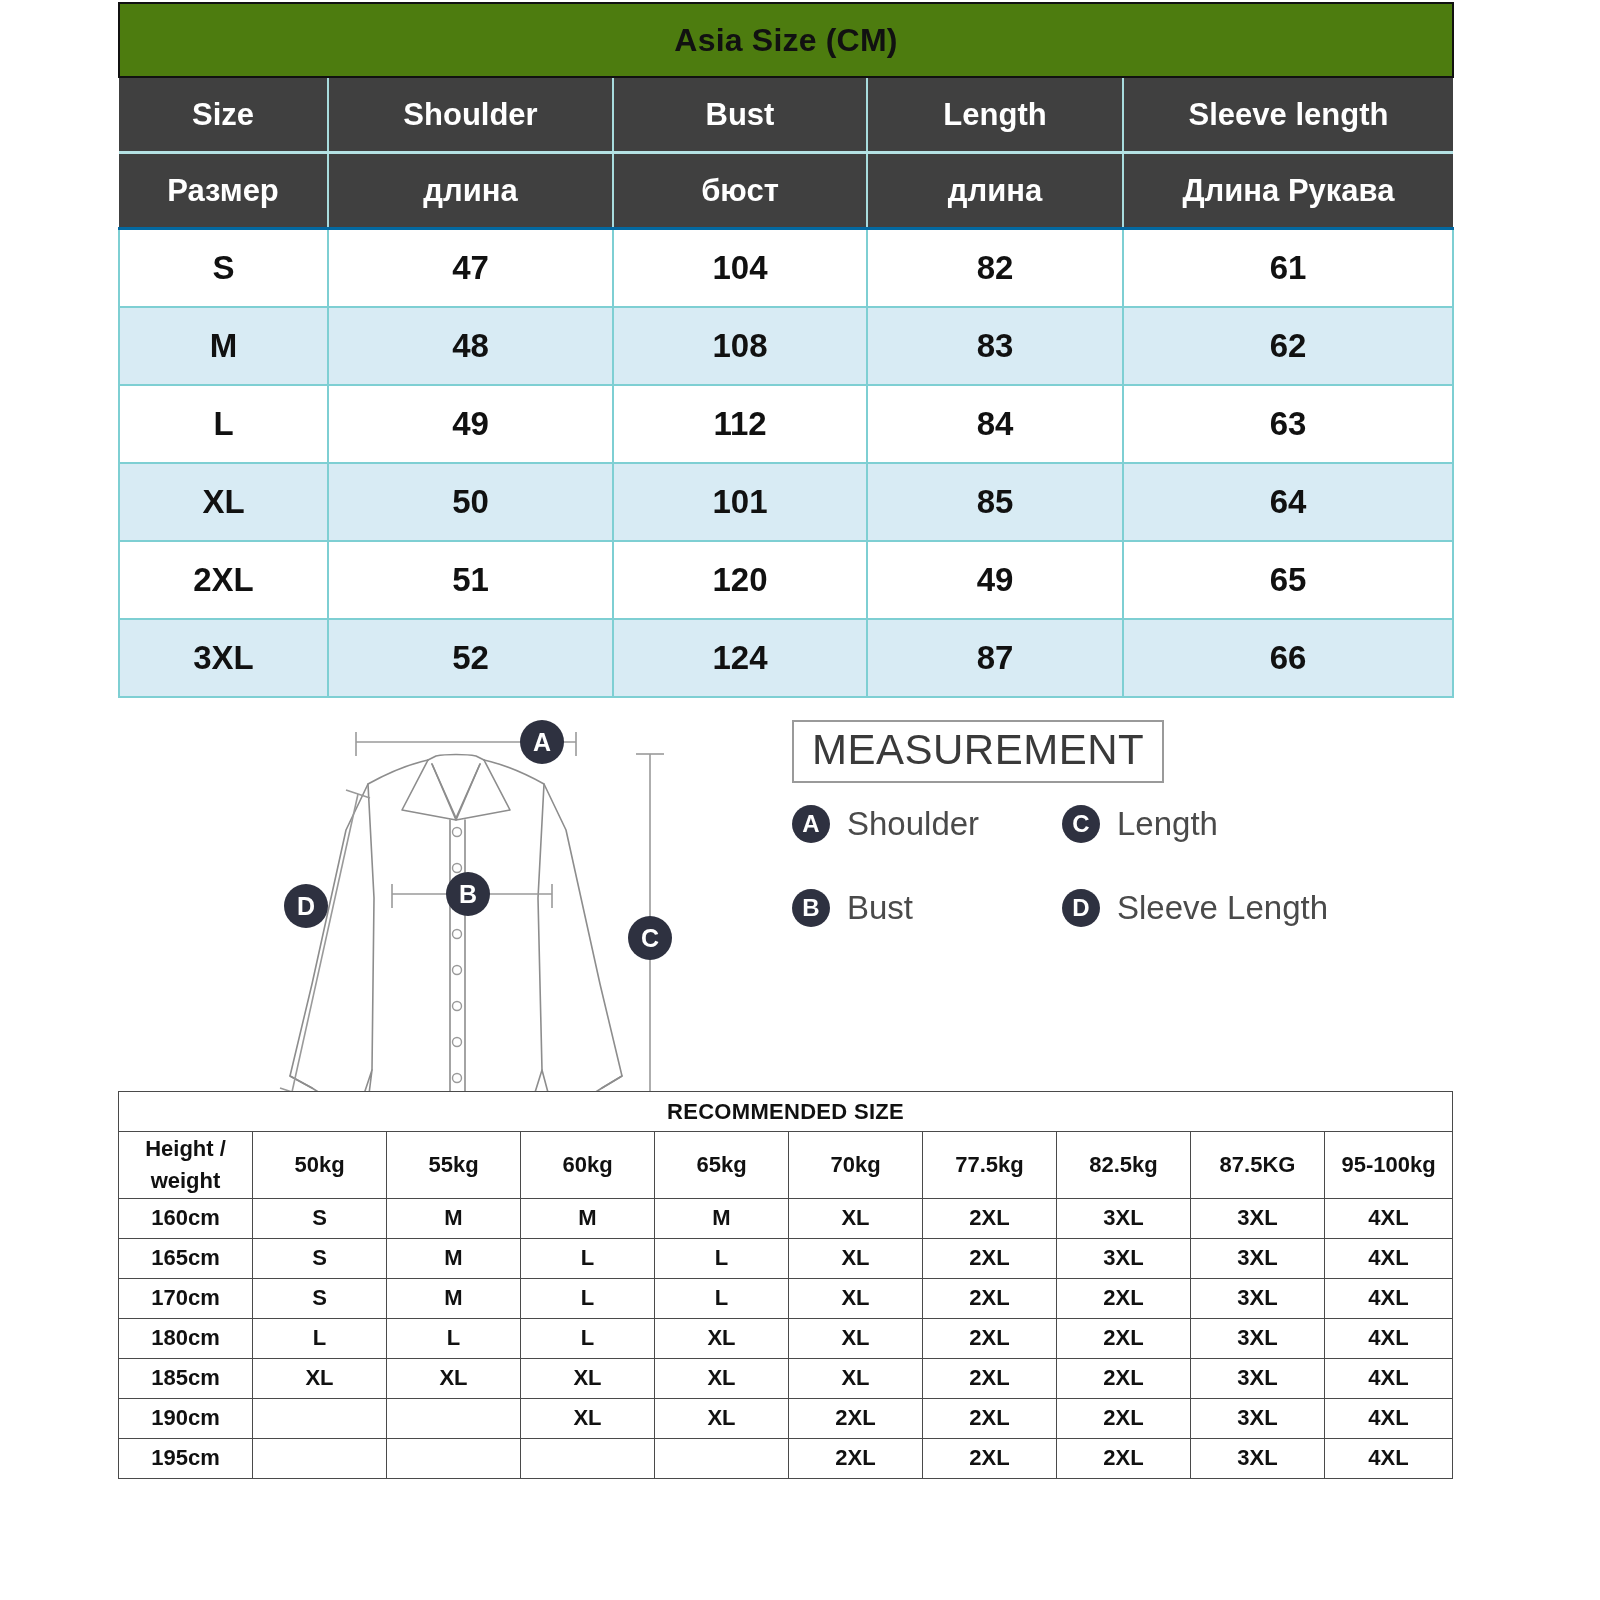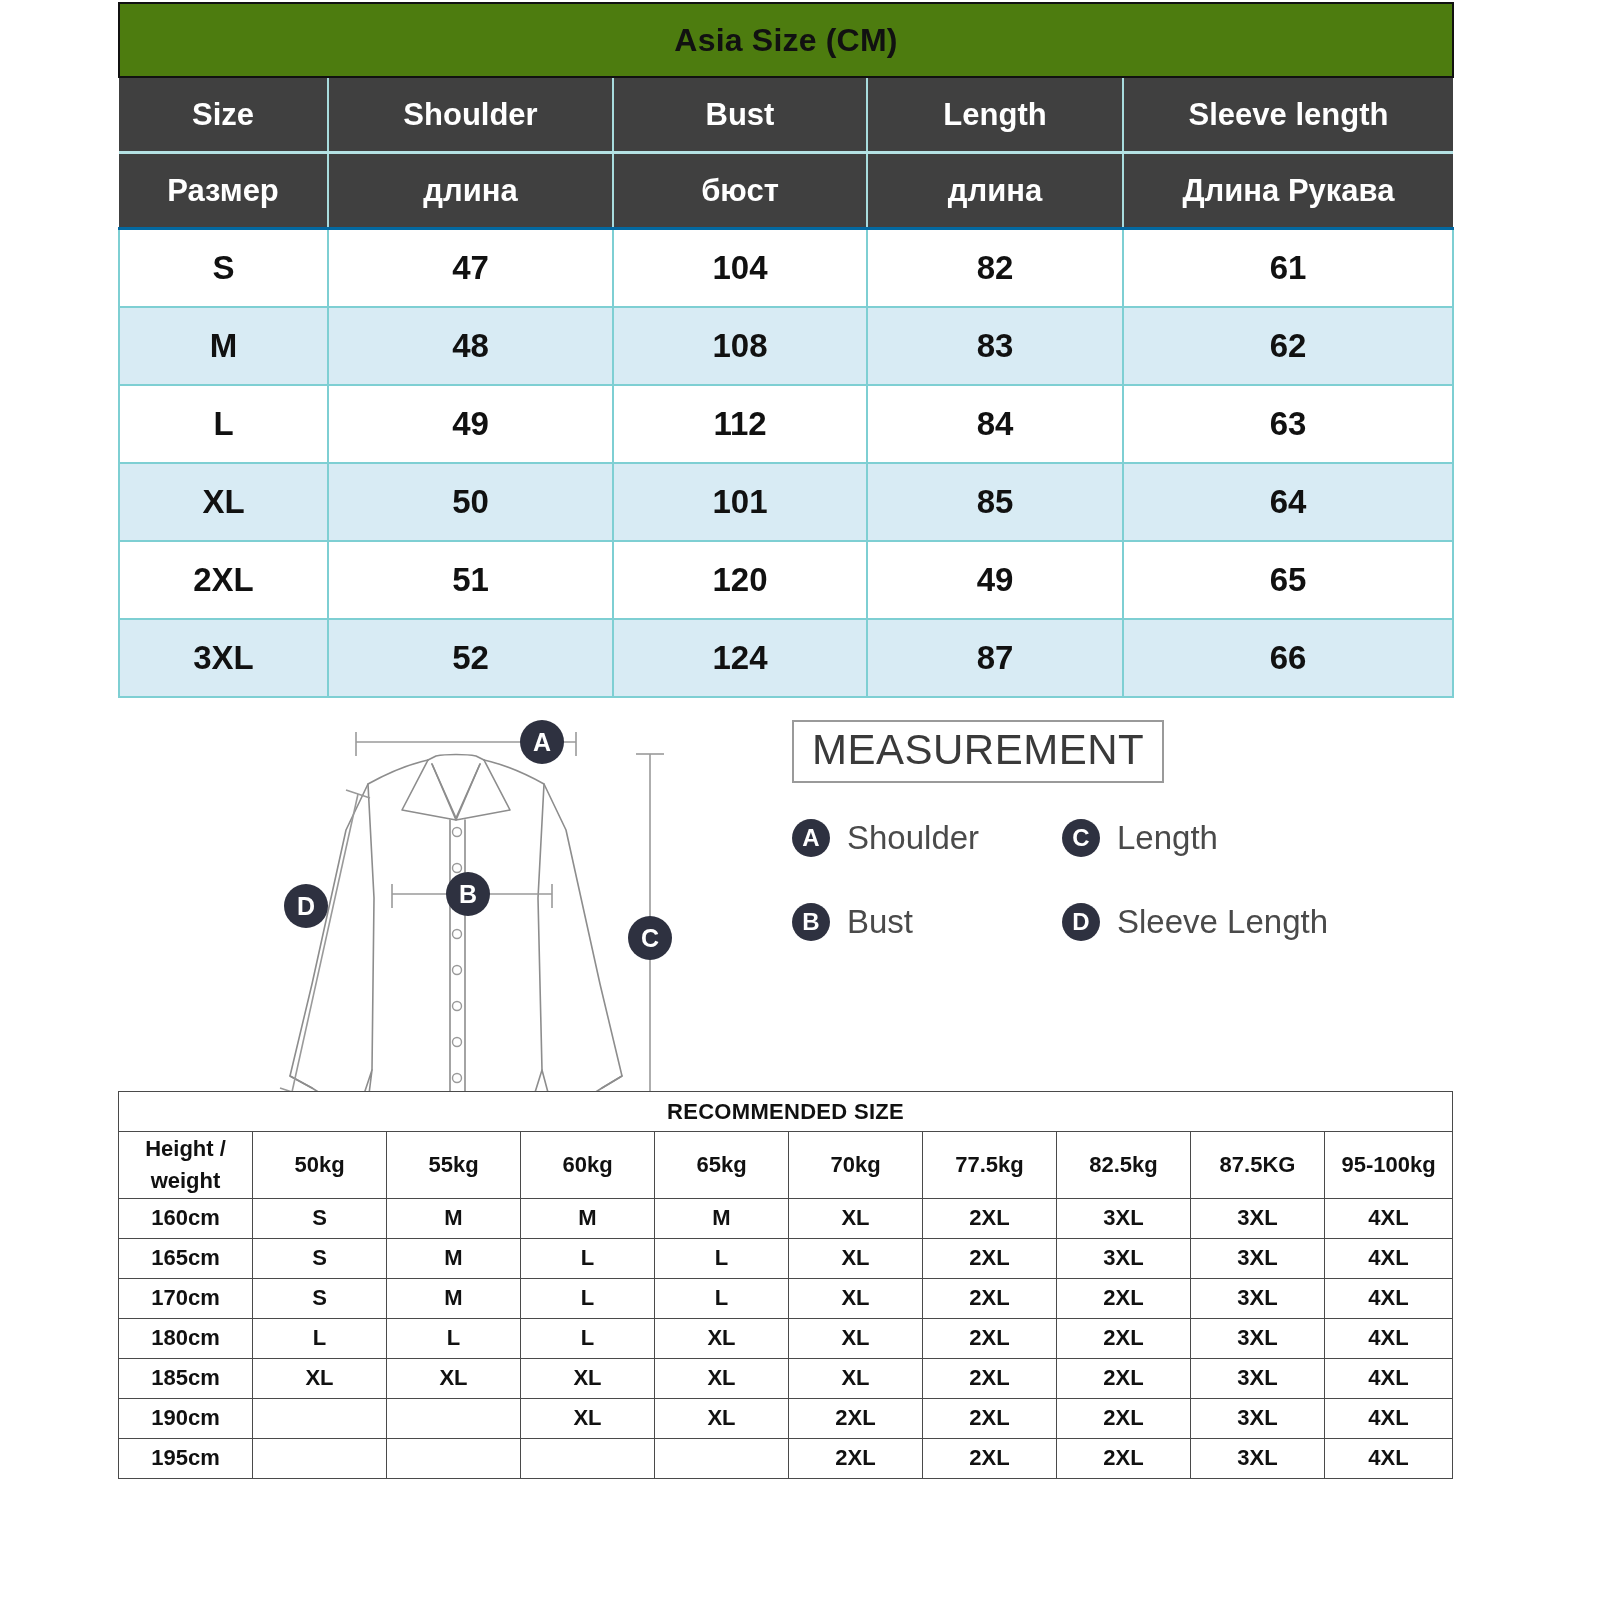--- a/index.html
+++ b/index.html
@@ -86,21 +86,21 @@
   .legend {
     position: absolute;
     left: 792px;
     top: 30px;
     width: 640px;
   }
   .legend-title-box {
     display: inline-block;
     border: 2px solid #9a9a9a;
     padding: 6px 18px 9px 18px;
-    margin-bottom: 36px;
+    margin-bottom: 22px;
   }
   .legend-title-box .ttl {
     font-size: 42px;
     letter-spacing: 0.5px;
     color: #3a3a3a;
     font-weight: normal;
     line-height: 1.05;
   }
   .legend-grid {
     display: grid;

